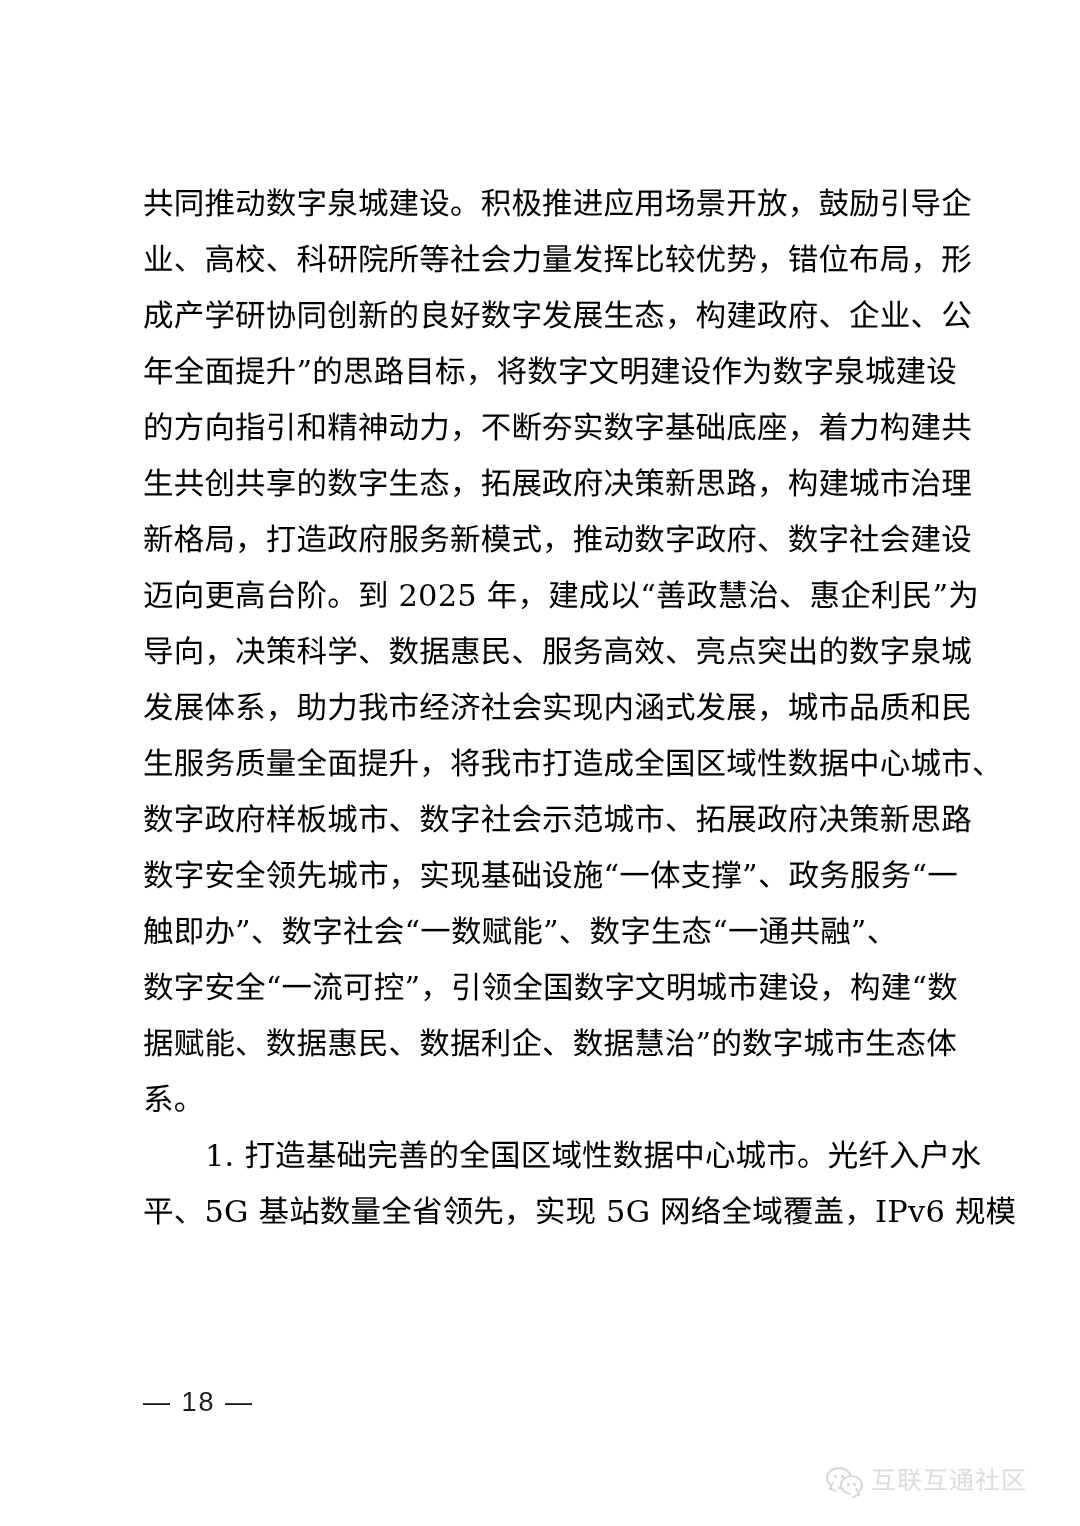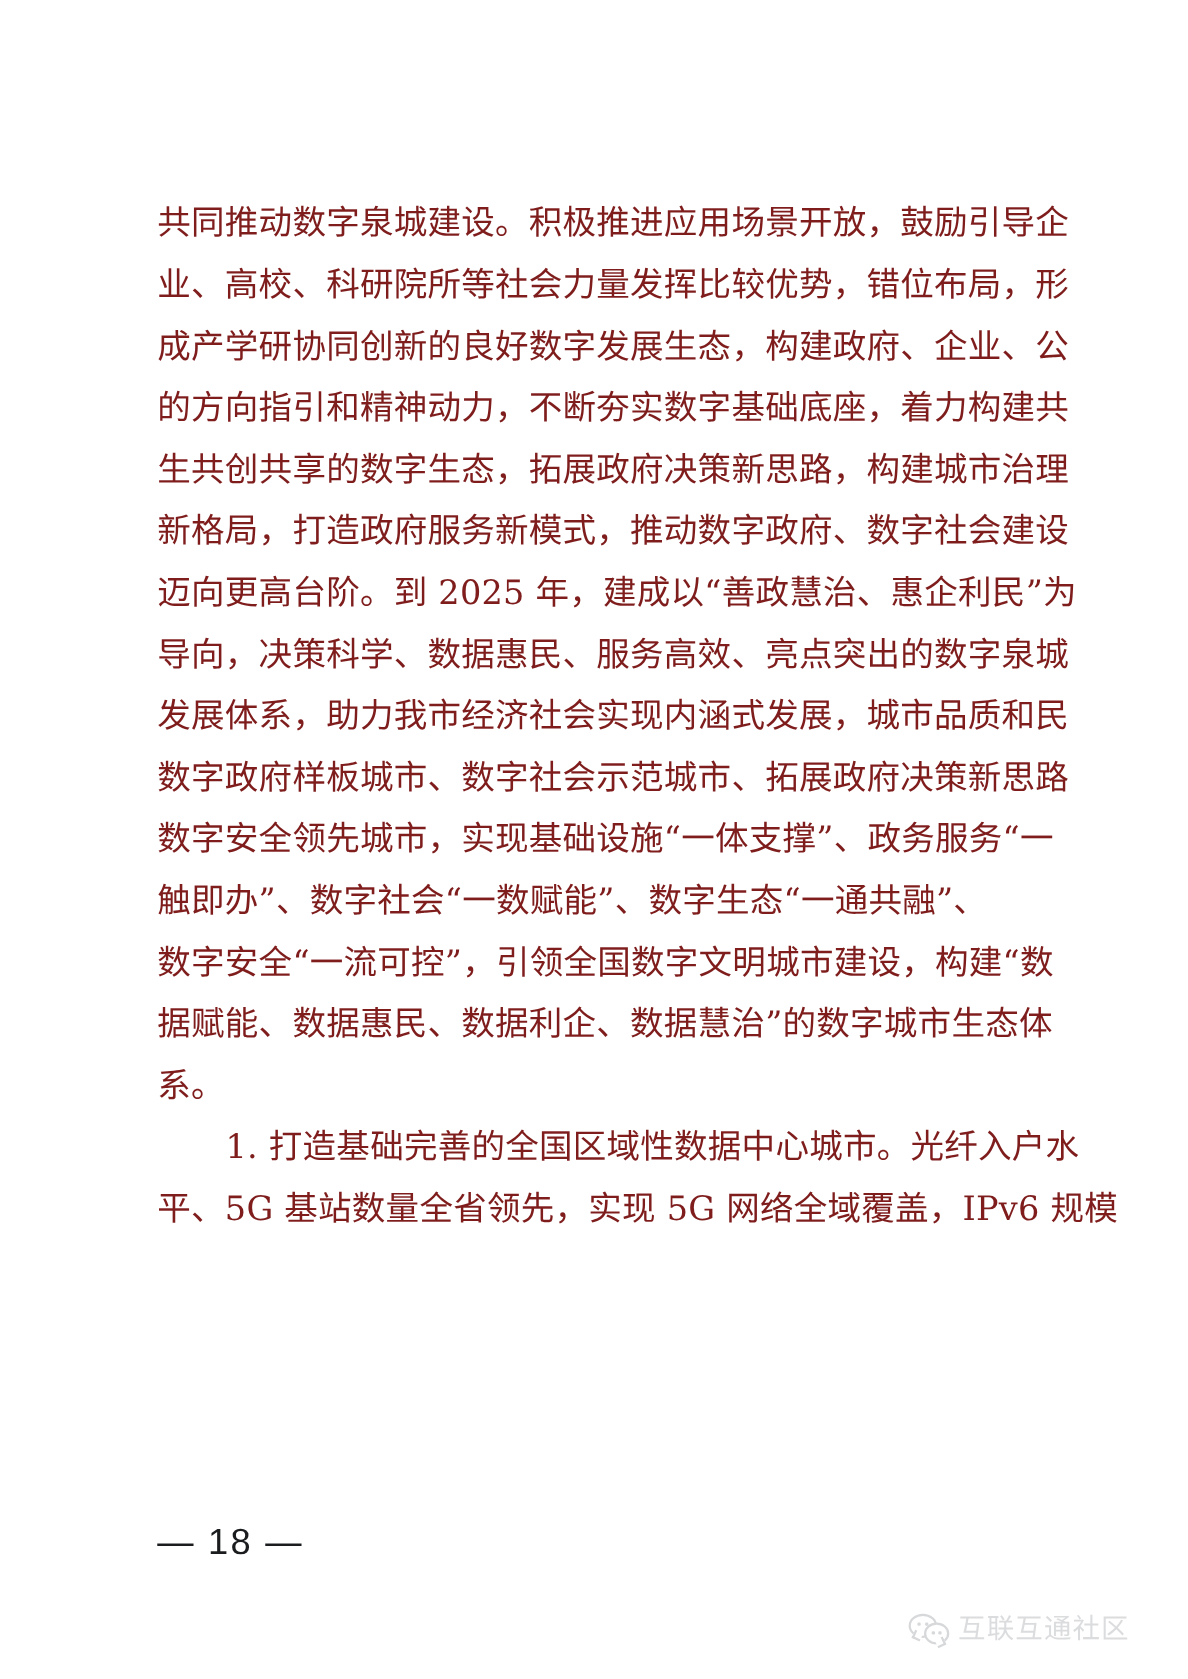--- a/index.html
+++ b/index.html
@@ -19,38 +19,38 @@
   .text-column {
     position: absolute;
     left: 143px;
     top: 176px;
     width: 806px;
   }
   .doc-line {
     height: 56px;
     line-height: 56px;
     font-size: 30.5px;
-    color: #7f1d1d;
+    color: #000000;
     white-space: pre;
     letter-spacing: 0.2px;
     font-weight: 400;
   }
   .doc-line.indent {
     text-indent: 62px;
   }
   .page-footer {
     position: absolute;
     left: 143px;
     top: 1378px;
     width: 806px;
     height: 48px;
   }
   .page-number {
     font-family: "Liberation Sans", "DejaVu Sans", sans-serif;
-    font-size: 33px;
+    font-size: 27px;
     color: #1a1c1e;
     letter-spacing: 2px;
     line-height: 48px;
     white-space: pre;
   }
   .watermark {
     position: absolute;
     left: 826px;
     top: 1466px;
     display: flex;
@@ -125,26 +125,28 @@
 </style>
 </head>
 <body>
 
 <div class="page">
 
   <div class="text-column">
       <div class="doc-line">共同推动数字泉城建设。积极推进应用场景开放，鼓励引导企</div>
       <div class="doc-line">业、高校、科研院所等社会力量发挥比较优势，错位布局，形</div>
       <div class="doc-line">成产学研协同创新的良好数字发展生态，构建政府、企业、公</div>
+      <div class="doc-line">年全面提升”的思路目标，将数字文明建设作为数字泉城建设</div>
       <div class="doc-line">的方向指引和精神动力，不断夯实数字基础底座，着力构建共</div>
       <div class="doc-line">生共创共享的数字生态，拓展政府决策新思路，构建城市治理</div>
       <div class="doc-line">新格局，打造政府服务新模式，推动数字政府、数字社会建设</div>
       <div class="doc-line">迈向更高台阶。到 2025 年，建成以“善政慧治、惠企利民”为</div>
       <div class="doc-line">导向，决策科学、数据惠民、服务高效、亮点突出的数字泉城</div>
       <div class="doc-line">发展体系，助力我市经济社会实现内涵式发展，城市品质和民</div>
+      <div class="doc-line">生服务质量全面提升，将我市打造成全国区域性数据中心城市、</div>
       <div class="doc-line">数字政府样板城市、数字社会示范城市、拓展政府决策新思路</div>
       <div class="doc-line">数字安全领先城市，实现基础设施“一体支撑”、政务服务“一</div>
       <div class="doc-line">触即办”、数字社会“一数赋能”、数字生态“一通共融”、</div>
       <div class="doc-line">数字安全“一流可控”，引领全国数字文明城市建设，构建“数</div>
       <div class="doc-line">据赋能、数据惠民、数据利企、数据慧治”的数字城市生态体</div>
       <div class="doc-line">系。</div>
       <div class="doc-line indent">1. 打造基础完善的全国区域性数据中心城市。光纤入户水</div>
       <div class="doc-line">平、5G 基站数量全省领先，实现 5G 网络全域覆盖，IPv6 规模</div>
     </div>
 

